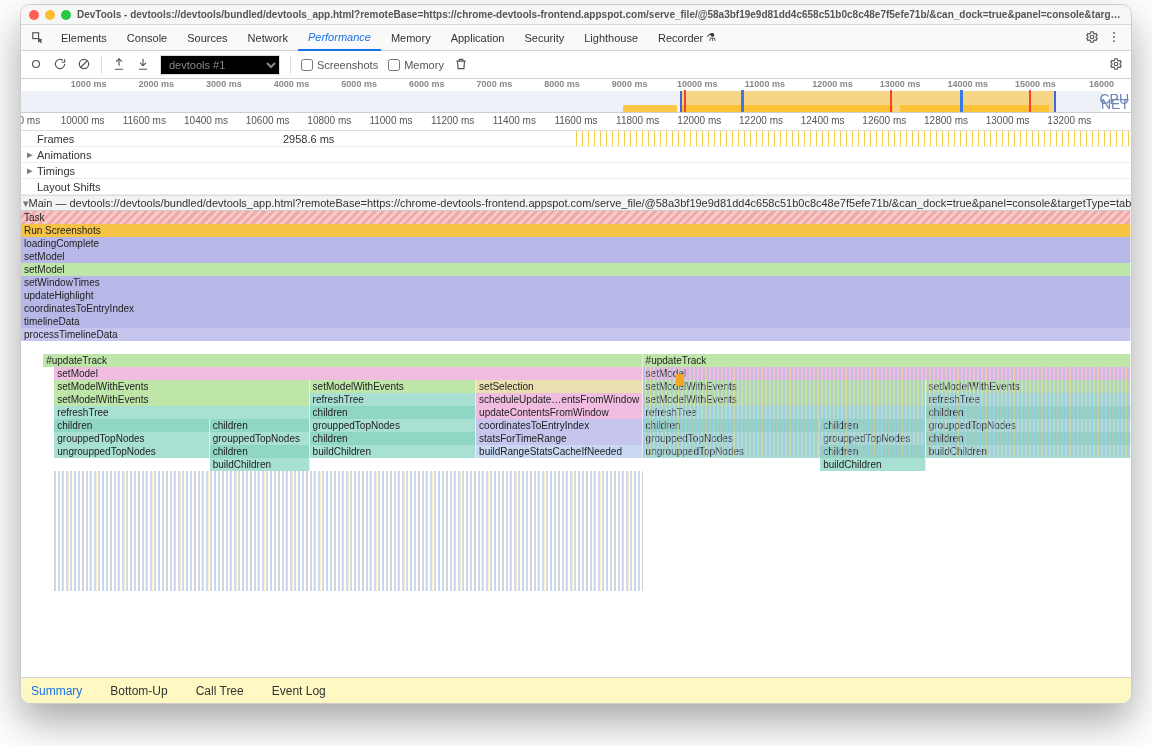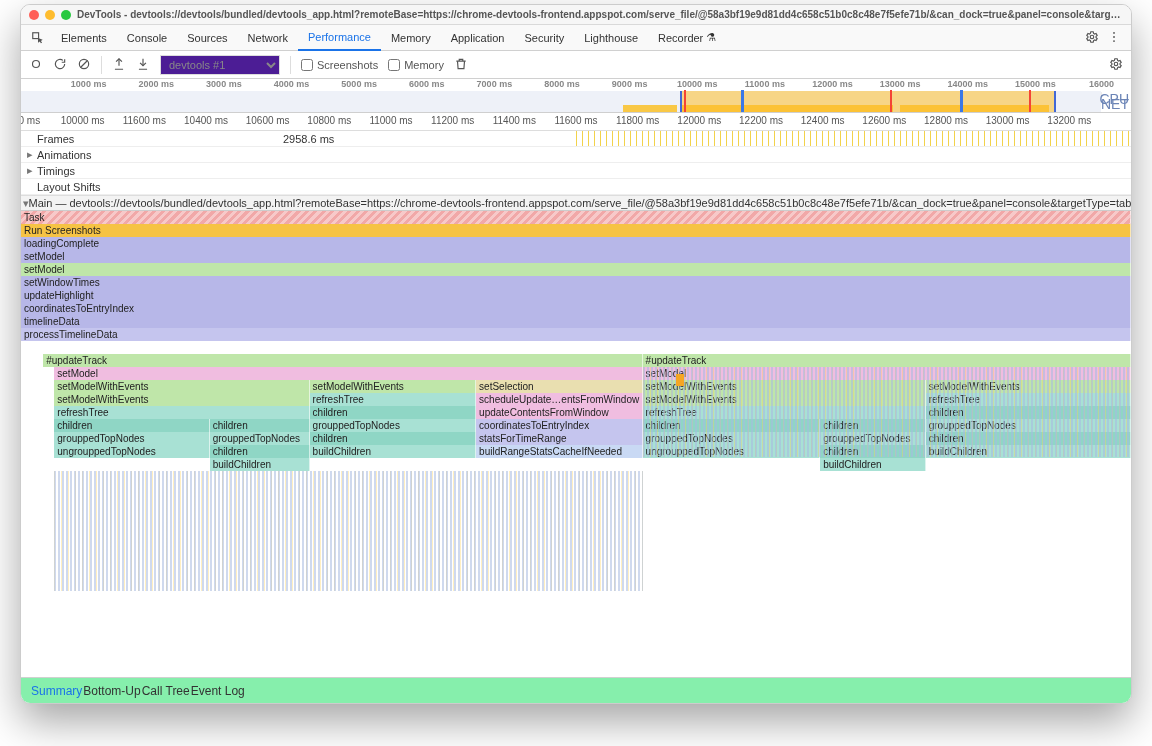--- a/index.html
+++ b/index.html
@@ -5,25 +5,25 @@
   * { box-sizing: border-box; margin: 0; padding: 0; font-family: -apple-system, "Segoe UI", Arial, sans-serif; font-size: 11px; }
   body { background:#fff; width:1152px; height:746px; overflow:hidden; }
   .window { width:1112px; height:700px; margin:4px auto; background:#fff; border:1px solid #ccc; border-radius:10px; box-shadow:0 18px 40px rgba(0,0,0,.35); display:flex; flex-direction:column; overflow:hidden; }
   .titlebar { height:20px; display:flex; align-items:center; padding:0 8px; gap:6px; background:#f6f6f6; border-bottom:1px solid #d9d9d9; }
   .dot { width:10px; height:10px; border-radius:50%; }
   .dot.red{background:#ff5f57;} .dot.yellow{background:#febc2e;} .dot.green{background:#28c840;}
   .titlebar-title { flex:1; font-size:10px; color:#555; font-weight:600; white-space:nowrap; overflow:hidden; text-overflow:ellipsis; }
   .tabbar { height:26px; display:flex; align-items:center; border-bottom:1px solid #d0d0d0; padding:0 4px; gap:0; background:#f9f9f9; }
   .tabbar .icon { width:26px; height:26px; display:flex; align-items:center; justify-content:center; color:#555; }
   .tab { padding:0 10px; height:26px; display:flex; align-items:center; color:#333; cursor:pointer; }
-  .tab.active { color:#1a73e8; border-bottom:2px solid #1a73e8; }
+  .tab.active { color:#1a73e8; border-bottom:2px solid #1a73e8;font-style:italic; }
   .tools-right { margin-left:auto; display:flex; align-items:center; gap:8px; padding-right:6px; color:#555; }
   .toolbar { height:28px; display:flex; align-items:center; gap:10px; padding:0 8px; border-bottom:1px solid #d0d0d0; background:#fff; color:#555;}
   .toolbar .sep { width:1px; height:18px; background:#ddd; }
-  .toolbar select { border:1px solid #ddd; height:20px; font-size:11px; color:#888; padding:0 4px; min-width:120px; background:#4c1d95; }
+  .toolbar select { border:1px solid #ddd; height:20px; font-size:11px; color:#888; padding:0 4px; min-width:120px; background:#000000; }
   .chk { display:flex; align-items:center; gap:4px; }
   .chk input { width:12px; height:12px; }
   .svg-icon { width:14px; height:14px; }
   .overview-strip { height:34px; position:relative; border-bottom:1px solid #cfcfcf; background:#fff; }
   .overview-ticks { position:absolute; top:0; left:0; right:0; height:12px; display:flex; }
   .ov-tick { position:absolute; top:0; font-size:9px; color:#888; transform:translateX(-50%);font-weight:bold; }
   .ov-body { position:absolute; top:12px; bottom:0; left:0; right:30px; display:flex; }
   .ov-unsel { background:#eef1f8; }
   .ov-sel { position:absolute; top:12px; bottom:0; background:rgba(255,190,40,.55); border-left:2px solid #4268d6; border-right:2px solid #4268d6; }
   .ov-marker { position:absolute; top:11px; bottom:0; width:2px; background:#f44336;}
@@ -50,21 +50,21 @@
   .c-pink { background:#f0bde0; }
   .c-teal { background:#a8e1d4; }
   .c-tealD { background:#8fd6c5; }
   .c-blueL { background:#c9d9f4; }
   .c-tan { background:#e9dfb0; }
   .stripe-area { position:absolute; left:0; right:0; height:120px; background:
      repeating-linear-gradient(90deg, rgba(167,186,224,.55), rgba(167,186,224,.55) 2px, transparent 2px, transparent 4px),
      repeating-linear-gradient(90deg, rgba(255,210,80,.35), rgba(255,210,80,.35) 1px, transparent 1px, transparent 7px);
   }
   .orange-nub { position:absolute; width:8px; height:12px; background:#f5a623; }
-  .bottom-tabs { height:26px; display:flex; align-items:center; gap:1px; padding:0 10px; border-top:1px solid #d0d0d0; background:#86efac; }
+  .bottom-tabs { height:26px; display:flex; align-items:center; gap:28px; padding:0 10px; border-top:1px solid #d0d0d0; background:#fef9c3; }
   .btab { font-size:12px; color:#333; cursor:pointer; }
   .btab.active { color:#1a73e8; }
 </style>
 </head>
 <body>
 
 <div class="window">
 
   <div class="titlebar">
     <div class="dot red"></div>

